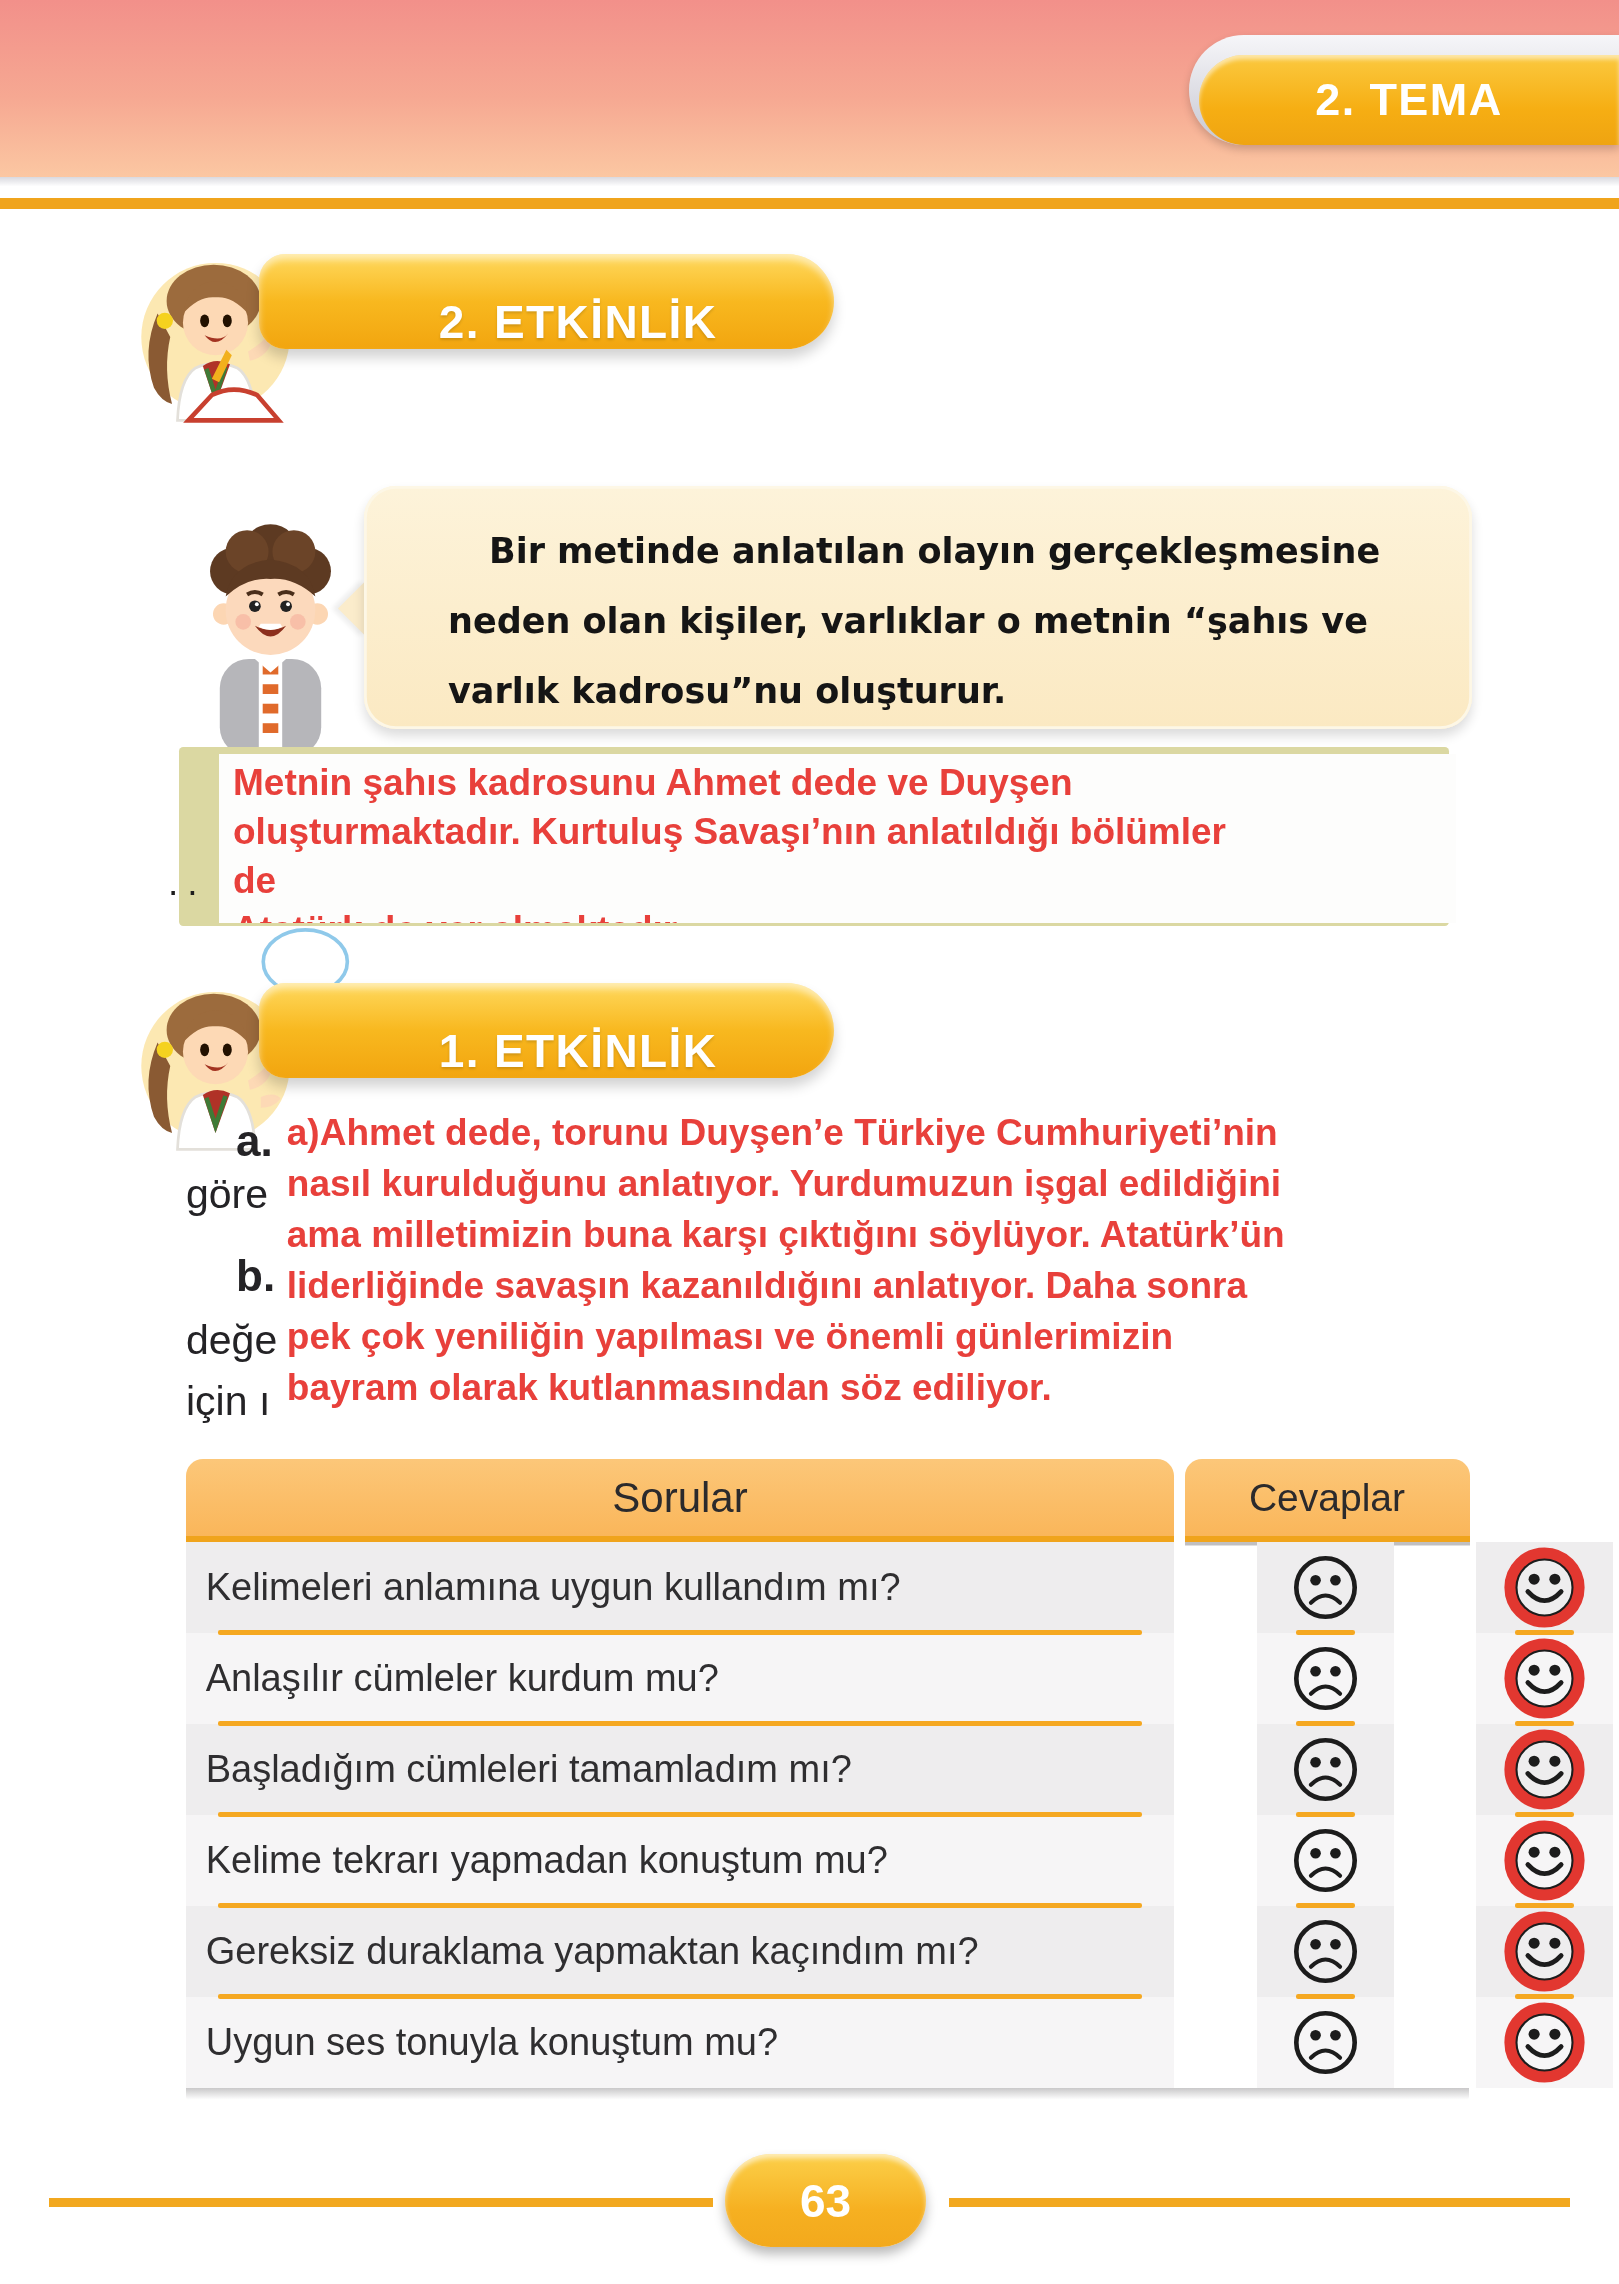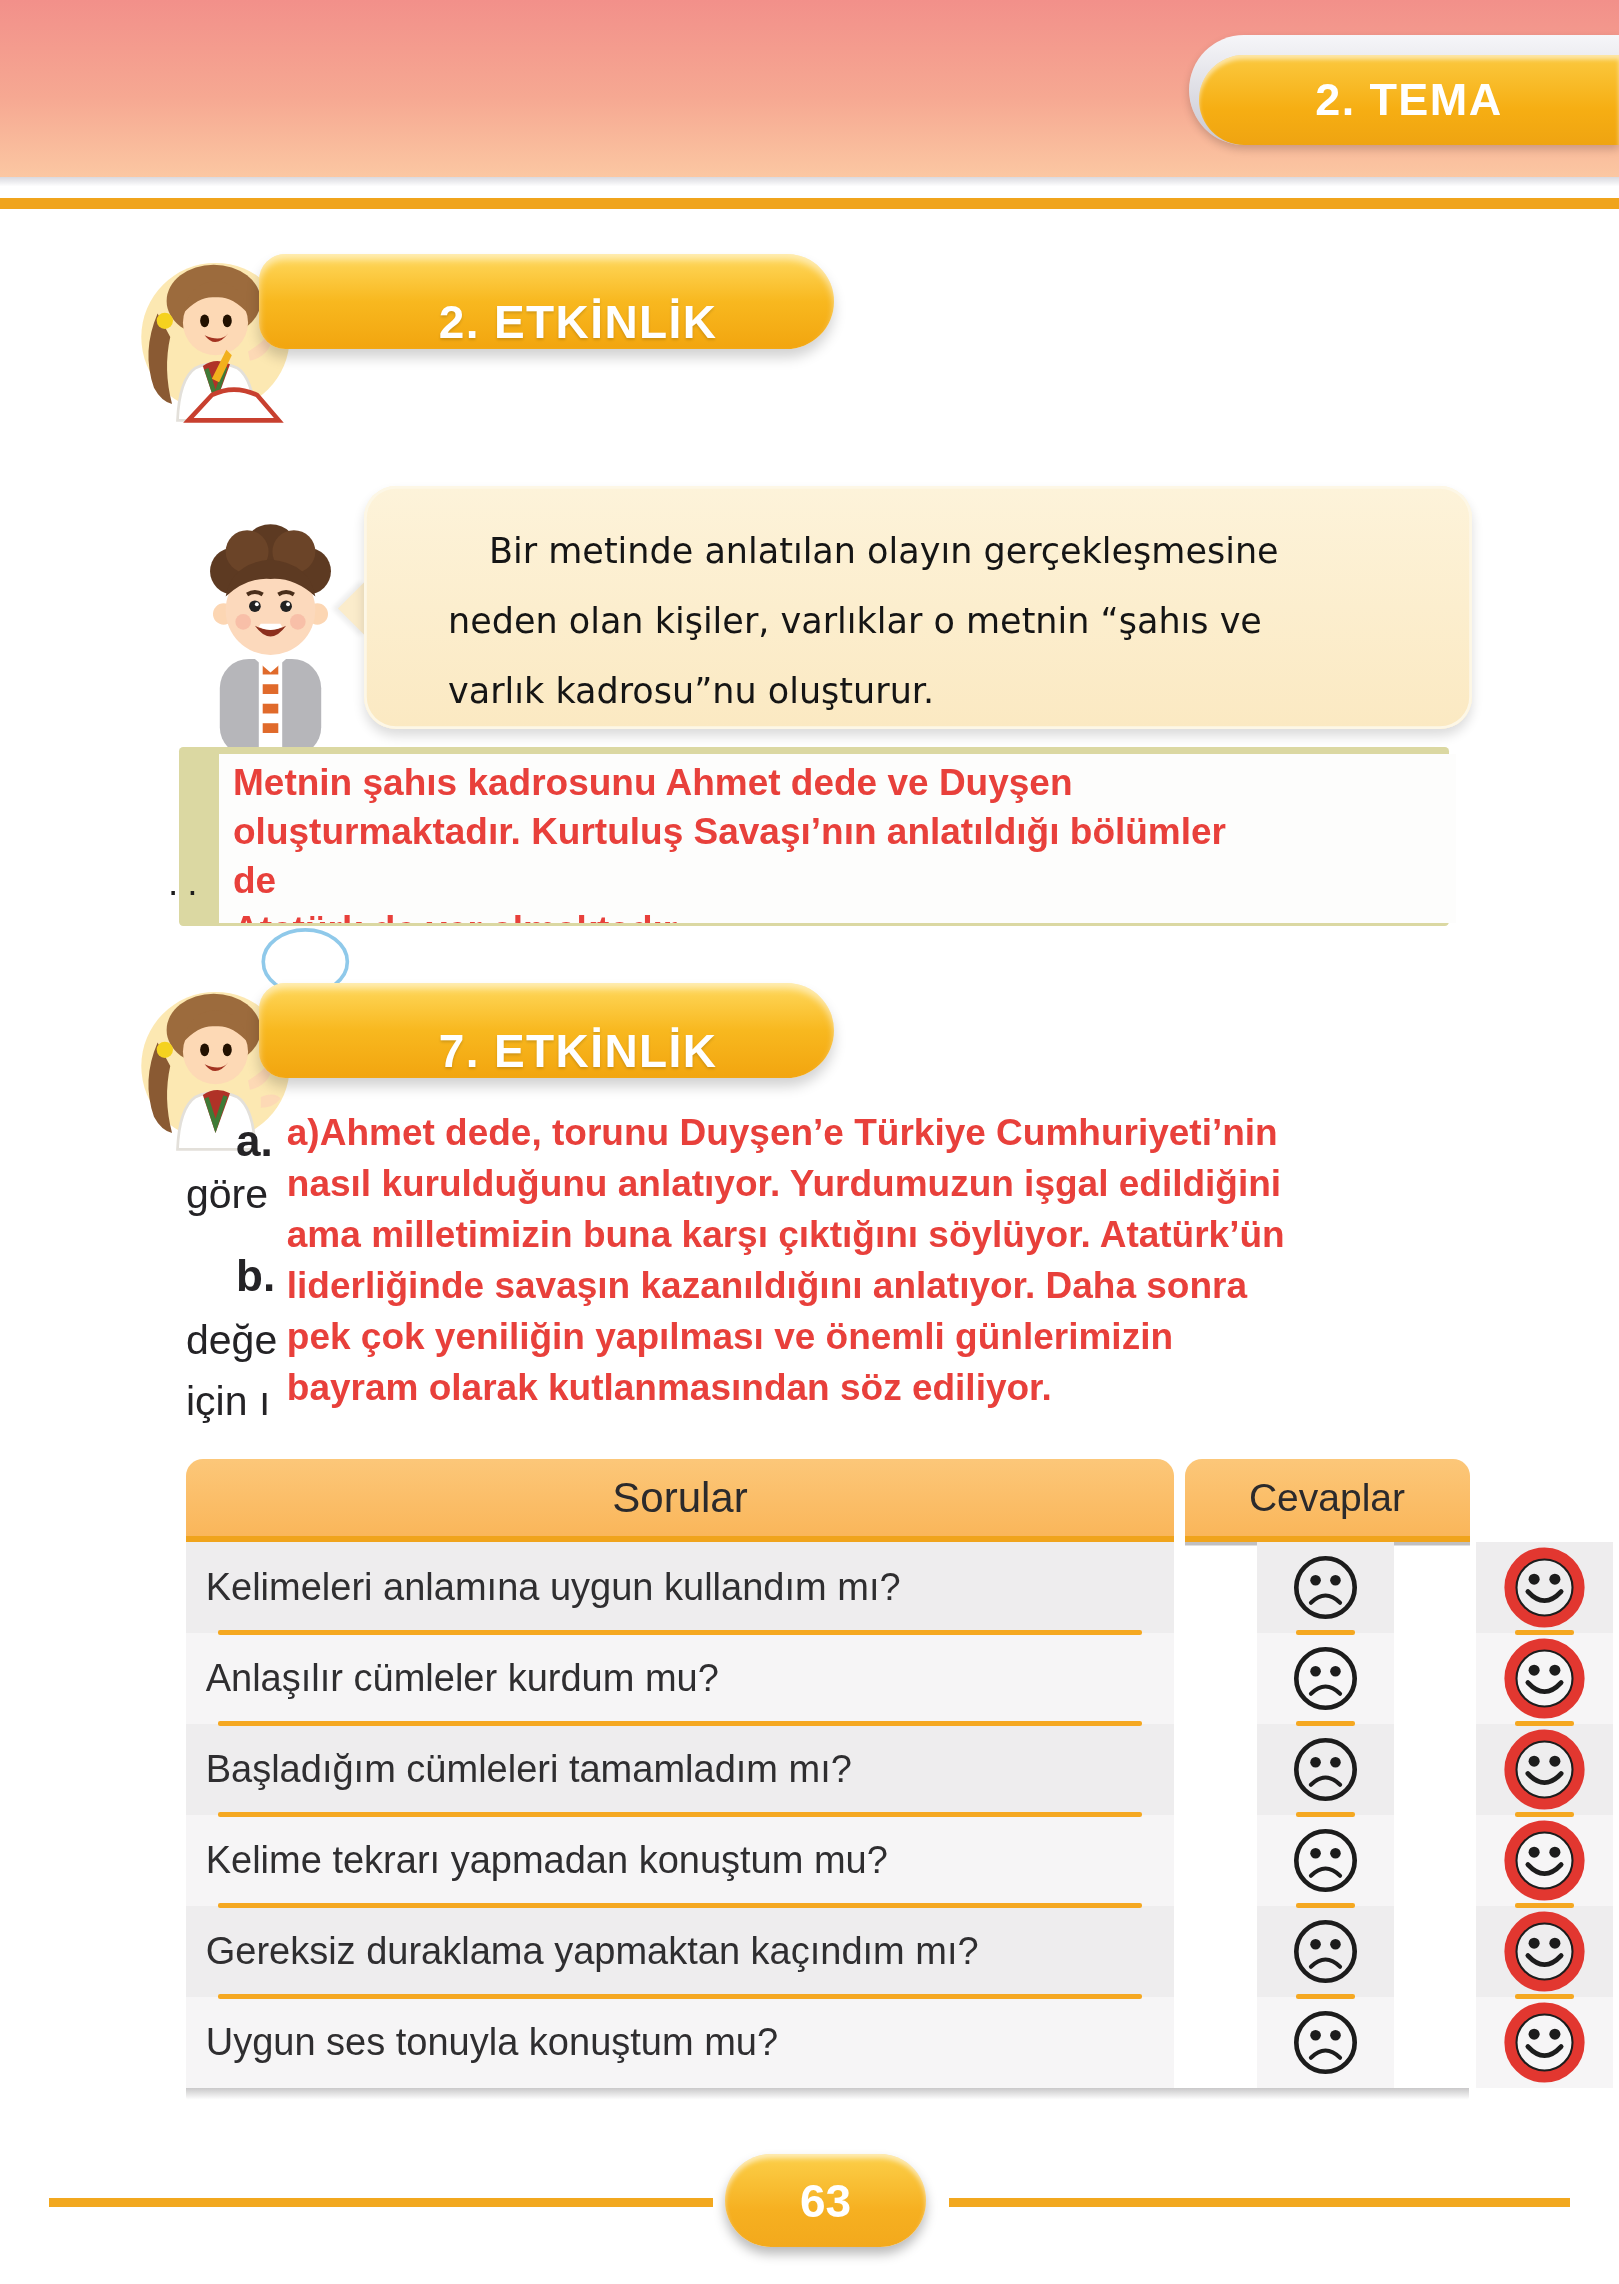--- a/index.html
+++ b/index.html
@@ -47,21 +47,21 @@
 
   
   .boy{position:absolute;left:173px;top:512px;width:195px;height:245px;}
   .bubble{position:absolute;left:364px;top:486px;width:1108px;height:243px;
           background:linear-gradient(180deg,#fdf3da 0%,#fbe9c2 100%);
           border-radius:32px;box-shadow:0 7px 11.2px rgba(0,0,0,.14), inset 0 0 0 2.8px #fdf7e6;}
   .bubble-tail{position:absolute;left:346px;top:589px;width:39px;height:39px;
                background:#fbeccb;transform:rotate(45deg);
                box-shadow:-4.2px 4.2px 5.6px rgba(0,0,0,.07);}
   .bubble-text{position:absolute;left:84px;top:29.5px;width:956px;
-               font-family:"DejaVu Sans", sans-serif;font-weight:normal;
+               font-family:"DejaVu Sans", sans-serif;font-weight:bold;
                font-size:35px;line-height:70px;color:#151515;}
   .bubble-text .bl{display:block;}
   .bubble-text .bl.first{text-indent:41px;}
 
   
   .khaki{position:absolute;left:179px;top:747px;width:1270px;height:179px;
          background:#dbd8a2;border-radius:4.2px;}
   .stray-dots{position:absolute;left:167px;top:870px;font-size:37px;color:#1d1d1d;letter-spacing:7px;}
   .answer1{position:absolute;left:219px;top:754px;width:1237px;height:169px;
            background:#fdfdfc;overflow:hidden;}
@@ -224,21 +224,21 @@
       <ellipse cx="113" cy="86" rx="5" ry="7" fill="#221100"></ellipse>
       <path d="M88 102 Q100 118 114 100 Q106 110 88 102" fill="#a33321"></path>
       <path d="M58 196 Q60 150 78 138 Q100 128 124 138 Q142 150 144 196 Z" fill="#ffffff" stroke="#e3e0da" stroke-width="3"></path>
       <path d="M86 136 L100 178 L116 134 Q100 126 86 136" fill="#b03227"></path>
       <path d="M90 139 L100 170 L111 137" fill="none" stroke="#3f7a36" stroke-width="5"></path>
       <path d="M136 120 Q156 108 160 96 Q166 104 158 118 Q150 128 138 130 Z" fill="#fdd9b5"></path>
       <path d="M150 138 Q166 132 172 140 Q164 150 150 150 Z" fill="#fdd9b5"></path>
     </svg>
   </div>
   <div class="act-badge badge3">
-    <span>7. ETKİNLİK</span>
+    <span>1. ETKİNLİK</span>
   </div>
 
   <span class="frag fa">a.</span>
   <span class="frag fgore">göre</span>
   <span class="frag fb">b.</span>
   <span class="frag fdege">değe</span>
   <span class="frag ficin">için ı</span>
 
   <div class="answer2">
     <span class="rl">a)Ahmet dede, torunu Duyşen’e Türkiye Cumhuriyeti’nin</span>

